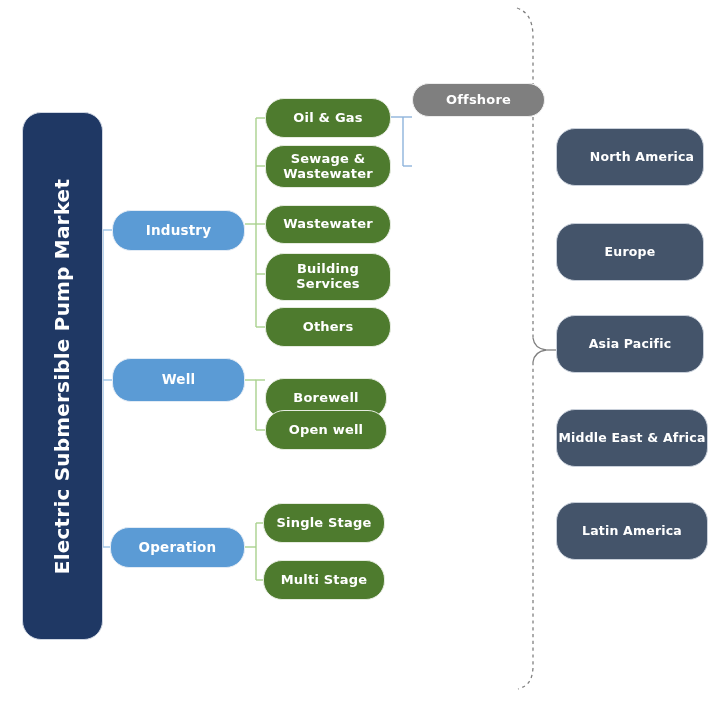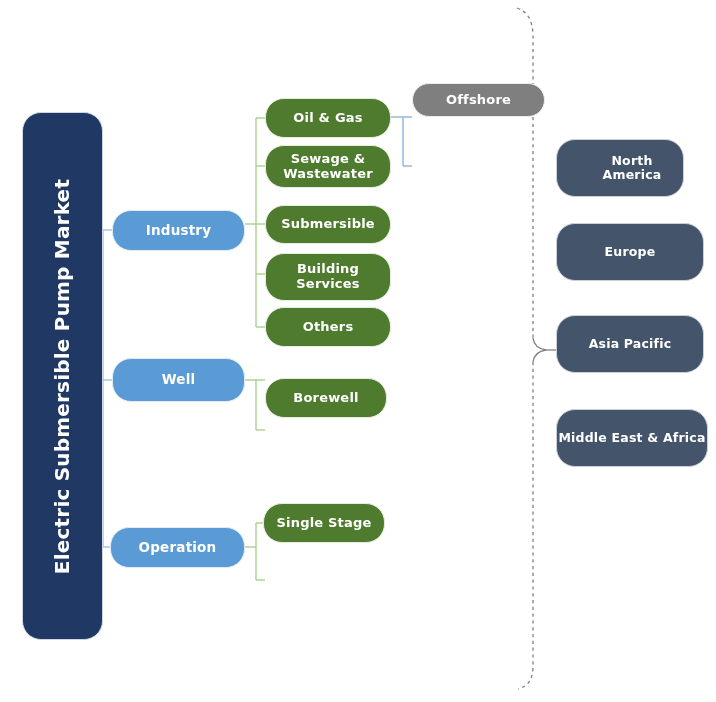--- a/index.html
+++ b/index.html
@@ -106,56 +106,65 @@
 
   <div class="node sub" style="left:265px;top:98px;width:126px;height:40px;">
     <span>Oil &amp; Gas</span>
   </div>
 
   <div class="node sub" style="left:265px;top:145px;width:126px;height:43px;">
     <span>Sewage &amp; Wastewater</span>
   </div>
 
   <div class="node sub" style="left:265px;top:205px;width:126px;height:39px;">
-    <span>Submersible</span>
+    <span>Wastewater</span>
   </div>
 
   <div class="node sub" style="left:265px;top:253px;width:126px;height:48px;">
     <span>Building Services</span>
   </div>
 
   <div class="node sub" style="left:265px;top:307px;width:126px;height:40px;">
     <span>Others</span>
   </div>
 
   <div class="node subsub" style="left:412px;top:83px;width:133px;height:34px;">
     <span>Offshore</span>
   </div>
 
 
   <div class="node sub" style="left:265px;top:360px;width:122px;height:40px;margin-top:18px;">
     <span>Borewell</span>
   </div>
 
+  <div class="node sub" style="left:265px;top:410px;width:122px;height:40px;">
+    <span>Open well</span>
+  </div>
 
   <div class="node sub" style="left:263px;top:503px;width:122px;height:40px;">
     <span>Single Stage</span>
   </div>
 
+  <div class="node sub" style="left:263px;top:560px;width:122px;height:40px;">
+    <span>Multi Stage</span>
+  </div>
 
-  <div class="node region" style="left:556px;top:139px;width:128px;height:58px;padding-left:24px;">
+  <div class="node region" style="left:556px;top:128px;width:148px;height:58px;padding-left:24px;">
     <span>North America</span>
   </div>
 
   <div class="node region" style="left:556px;top:223px;width:148px;height:58px;">
     <span>Europe</span>
   </div>
 
   <div class="node region" style="left:556px;top:315px;width:148px;height:58px;">
     <span>Asia Pacific</span>
   </div>
 
   <div class="node region" style="left:556px;top:409px;width:152px;height:58px;">
     <span>Middle East &amp; Africa</span>
   </div>
 
+  <div class="node region" style="left:556px;top:502px;width:152px;height:58px;">
+    <span>Latin America</span>
+  </div>
 
 </div>
 
 </body></html>

